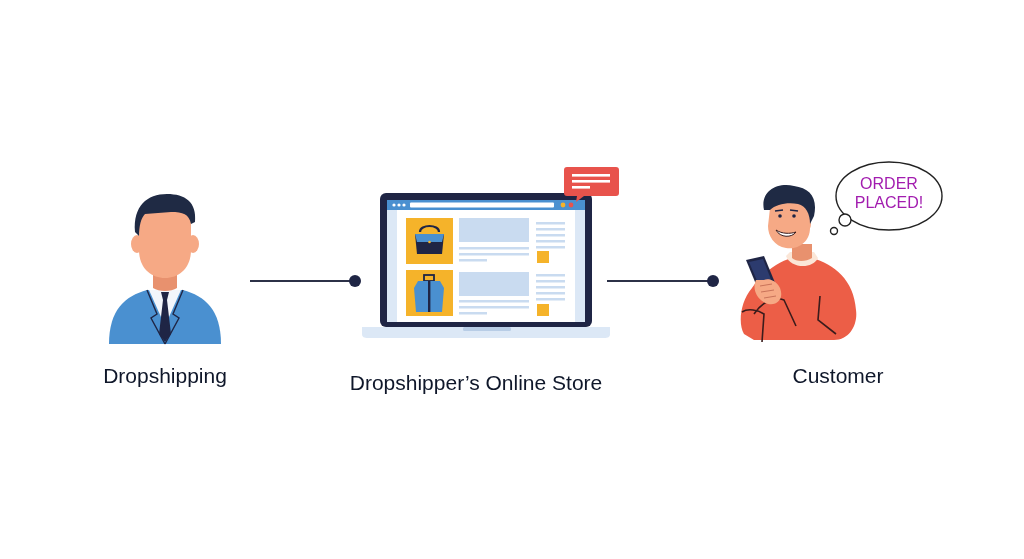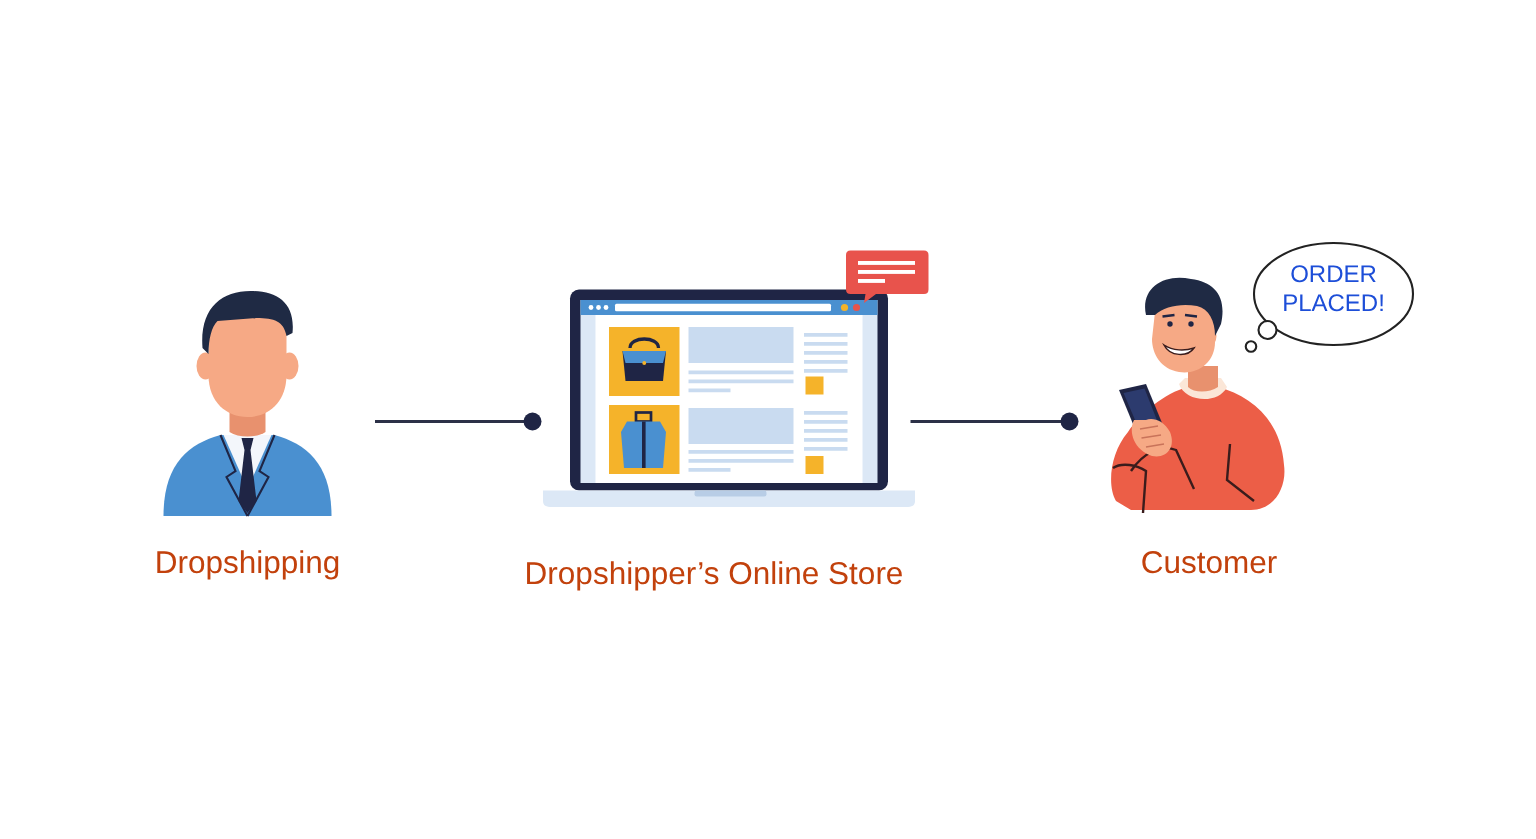--- a/index.html
+++ b/index.html
@@ -1,18 +1,18 @@
 <!DOCTYPE html>
 <html><head>
 <meta charset="utf-8">
 <style>
   html, body { margin:0; padding:0; background:#ffffff; }
   body { width:1024px; height:559px; position:relative; overflow:hidden; font-family:"Liberation Sans", sans-serif; }
   .abs { position:absolute; }
-  .label { position:absolute; color:#c2410c; font-size:21px; text-align:center; line-height:27px; }
+  .label { position:absolute; color:#0f172a; font-size:21px; text-align:center; line-height:27px; }
   .connector { position:absolute; height:2px; background:#2c3147; }
   .dot { position:absolute; width:12px; height:12px; border-radius:50%; background:#1f2545; }
   svg { display:block; }
 </style>
 </head>
 <body>
 
 <div class="abs" style="left:105px; top:192px; width:120px; height:156px;">
   <svg width="120" height="156" viewBox="0 0 120 156">
 
@@ -139,18 +139,18 @@
 
     <path d="M30 26 C26 8 42 -2 60 2 C76 4 84 14 80 32 L76 40 C76 30 72 22 64 20 C54 18 42 20 36 26 Z" fill="#1f2a44"></path>
   </svg>
 </div>
 <div class="abs" style="left:822px; top:160px; width:124px; height:80px;">
   <svg width="124" height="80" viewBox="0 0 124 80" style="position:absolute; left:0; top:0;">
     <ellipse cx="67" cy="36" rx="53" ry="34" fill="#ffffff" stroke="#222" stroke-width="1.4"></ellipse>
     <circle cx="23" cy="60" r="6" fill="#ffffff" stroke="#222" stroke-width="1.4"></circle>
     <circle cx="12" cy="71" r="3.5" fill="#ffffff" stroke="#222" stroke-width="1.4"></circle>
   </svg>
-  <div class="abs" style="left:14px; top:14px; width:106px; text-align:center; font-size:16px; line-height:19px; color:#1d4ed8;">
+  <div class="abs" style="left:14px; top:14px; width:106px; text-align:center; font-size:16px; line-height:19px; color:#a21caf;">
     <div>ORDER</div>
     <div>PLACED!</div>
   </div>
 </div>
-<div class="label" style="left:726px; top:362px; width:160px;">Customer</div>
+<div class="label" style="left:758px; top:362px; width:160px;">Customer</div>
 
 </body></html>

